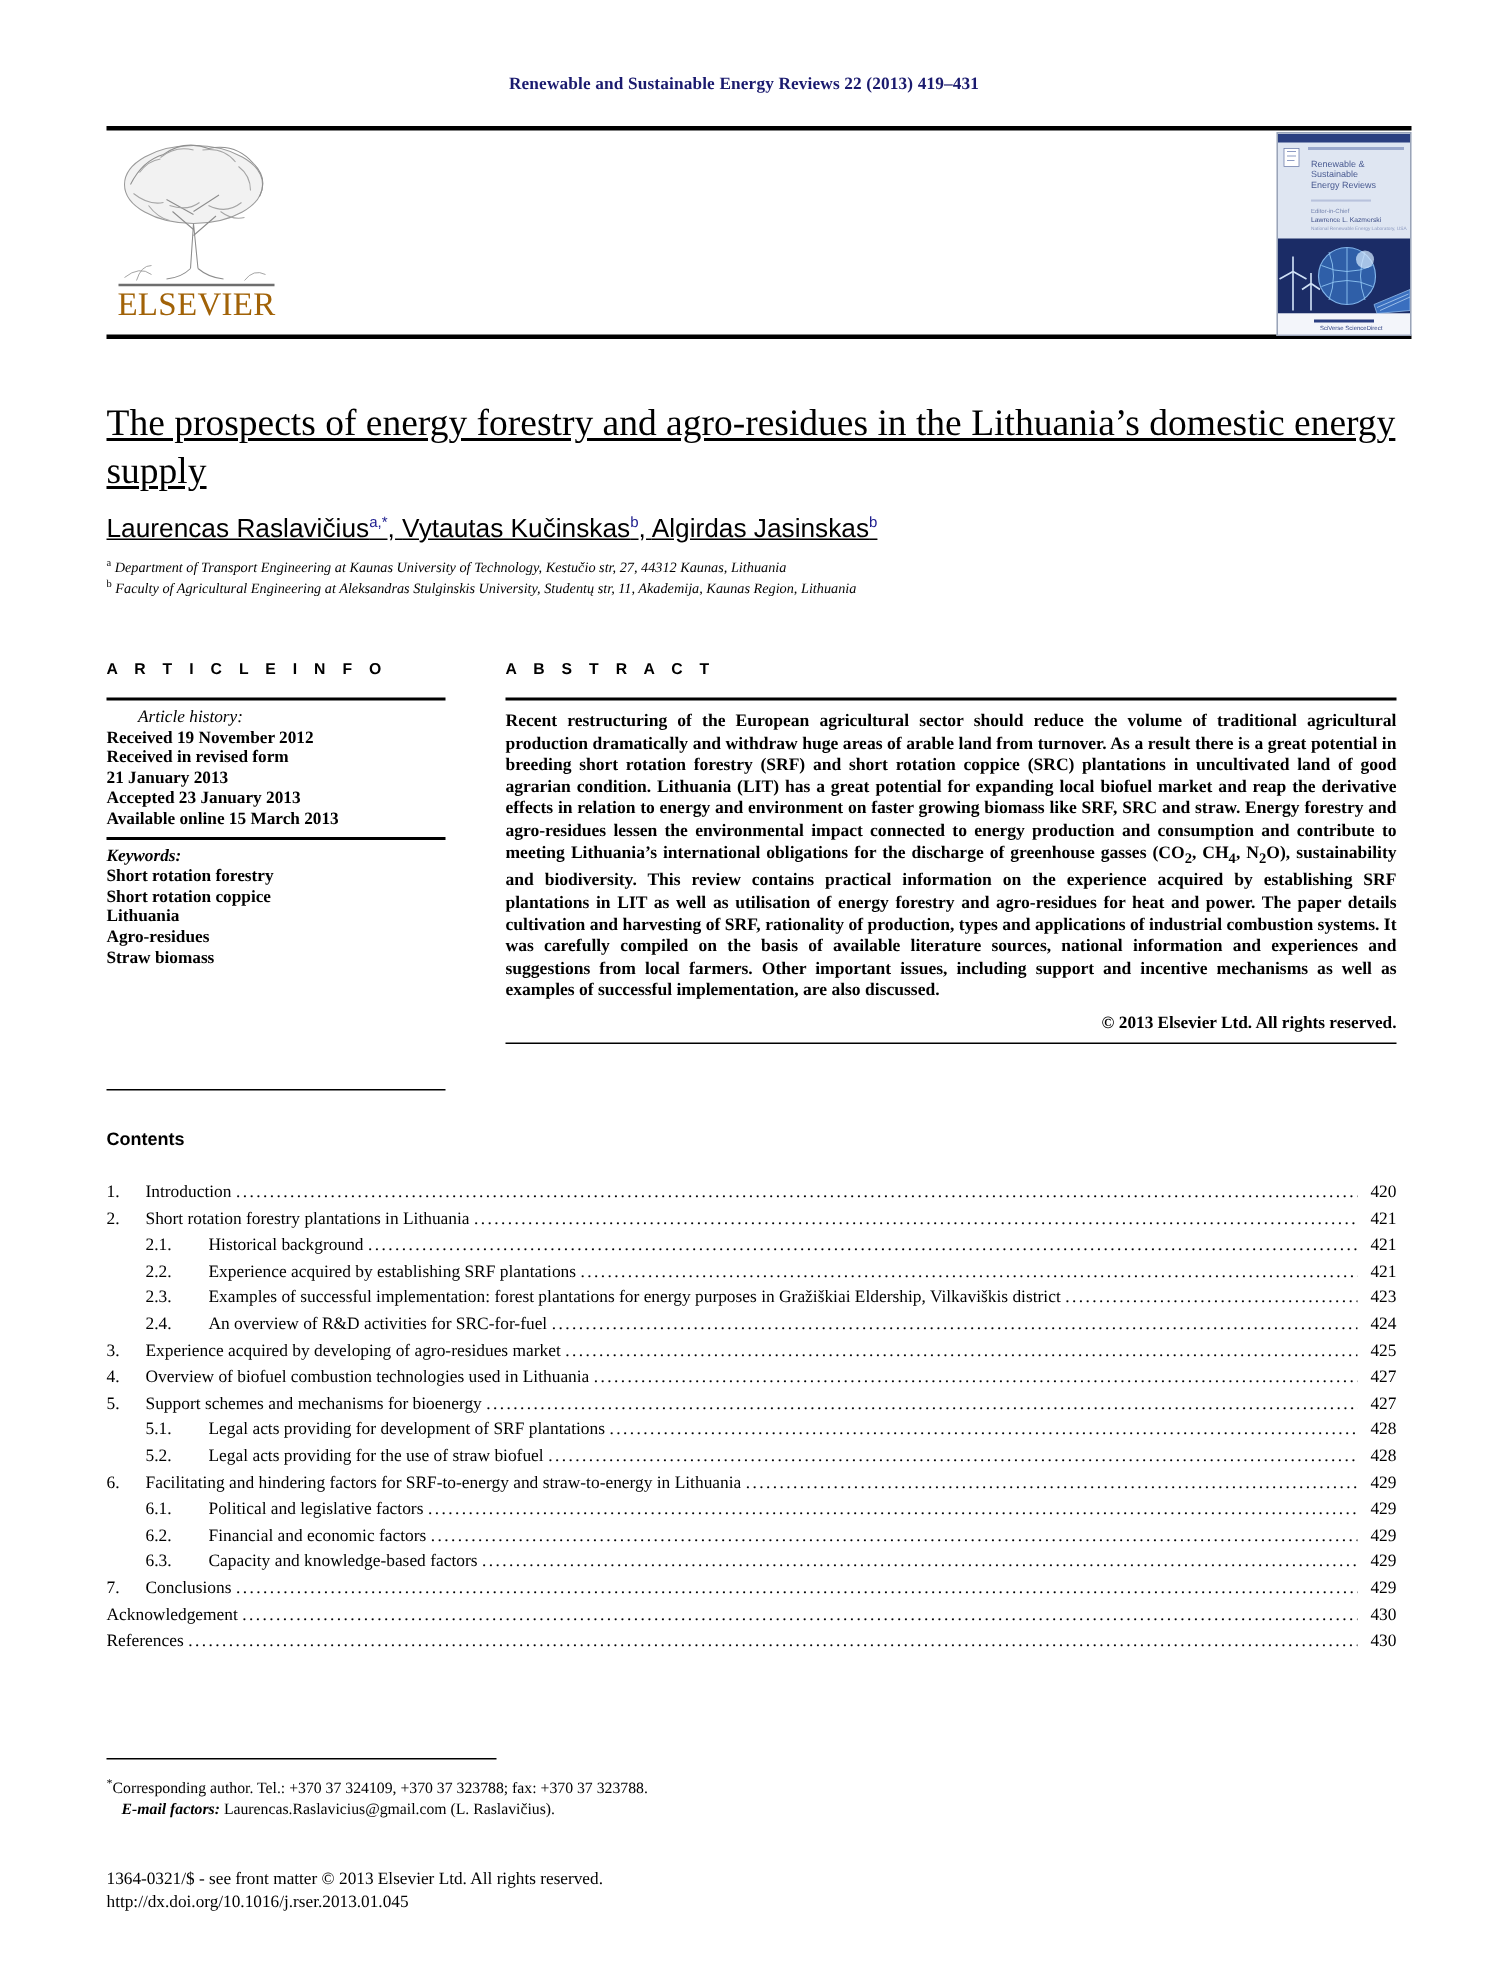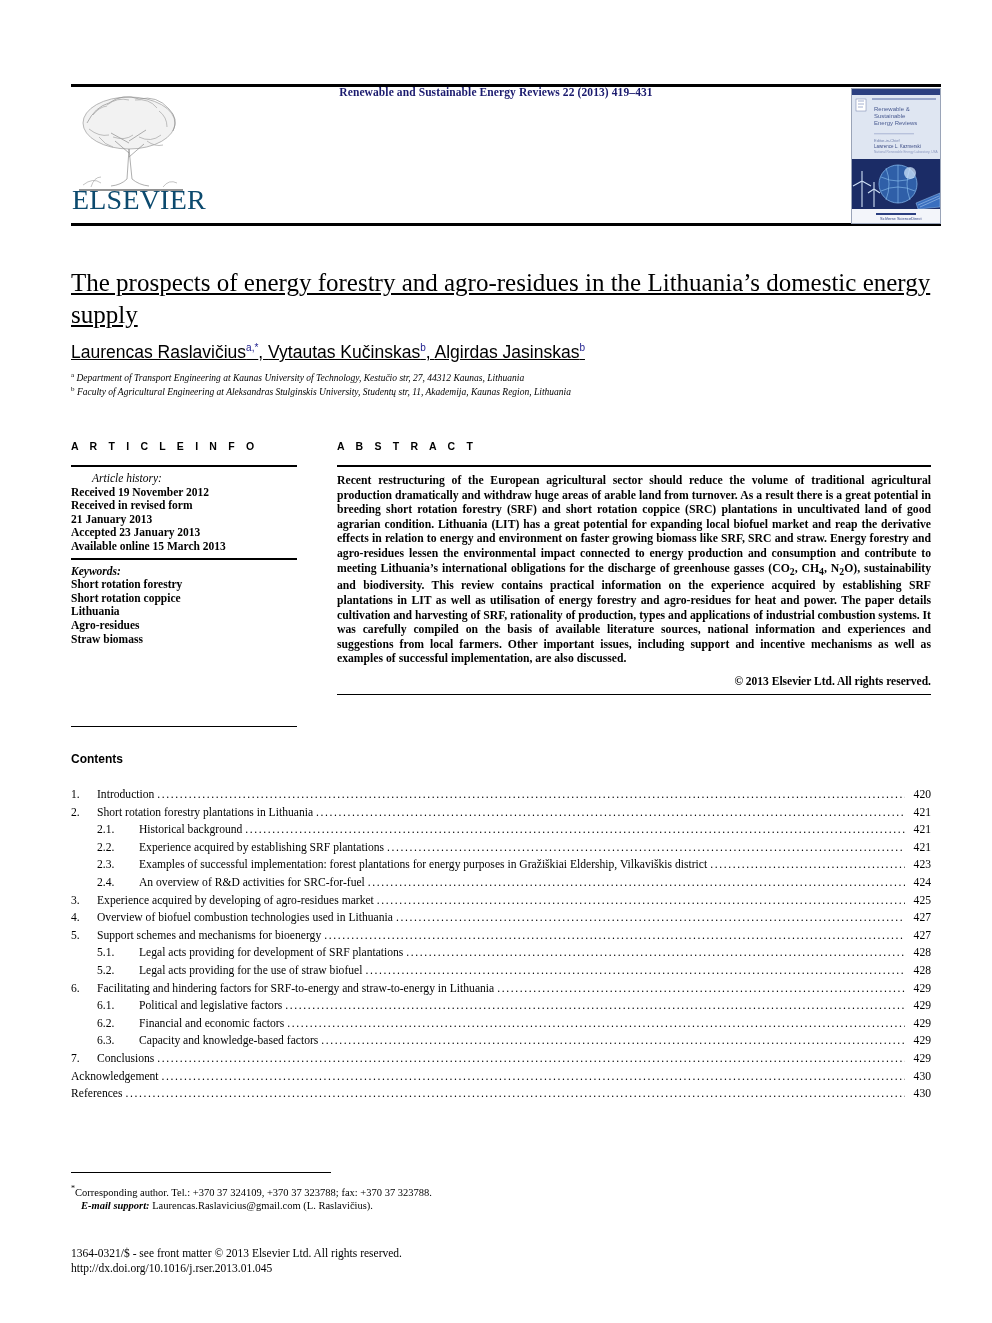--- a/index.html
+++ b/index.html
@@ -25,21 +25,20 @@
   
   .running-head {
     position: absolute;
     left: 0; top: 50px;
     width: 992px;
     text-align: center;
     font-size: 11.5px;
     font-weight: bold;
     color: #1a1a6e;
     letter-spacing: 0.1px;
-    margin-top: 36px;
   }
 
   
   .masthead {
     position: absolute;
     left: 71px; top: 84px;
     width: 870px;
     height: 142px;
     border-top: 3px solid #000;
     border-bottom: 3px solid #000;
@@ -53,22 +52,22 @@
     position: absolute;
     left: 0px; top: 4px;
     width: 120px; height: 128px;
   }
   .elsevier-word {
     position: absolute;
     left: 1px; bottom: 3px;
     width: 118px;
     text-align: center;
     font-family: "Liberation Serif", serif;
-    font-size: 28px;
-    color: #0c4a6e;
+    font-size: 22px;
+    color: #a16207;
     letter-spacing: 0.2px;
   }
   .tree-svg { position: absolute; left: 6px; top: 2px; }
 
   .masthead-center {
     position: absolute;
     left: 126px; top: 4px;
     width: 640px;
     height: 130px;
     background: #e4e4e4;
@@ -505,20 +504,20 @@
       <div class="toc-row plain">
         <span class="toc-label">References</span>
         <span class="toc-dots">.......................................................................................................................................................................................................</span>
         <span class="toc-page">430</span>
       </div>
     </div>
 
   <div class="footer-rule"></div>
   <div class="corresp">
     <div><sup>*</sup><span>Corresponding author. Tel.: +370 37 324109, +370 37 323788; fax: +370 37 323788.</span></div>
-    <div style="padding-left:10px"><span class="em">E-mail support:</span> <span>Laurencas.Raslavicius@gmail.com (L. Raslavičius).</span></div>
+    <div style="padding-left:10px"><span class="em">E-mail factors:</span> <span>Laurencas.Raslavicius@gmail.com (L. Raslavičius).</span></div>
   </div>
   <div class="issn">
     <div>1364-0321/$ - see front matter © 2013 Elsevier Ltd. All rights reserved.</div>
     <div>http://dx.doi.org/10.1016/j.rser.2013.01.045</div>
   </div>
 
 </div>
 
 </body></html>

